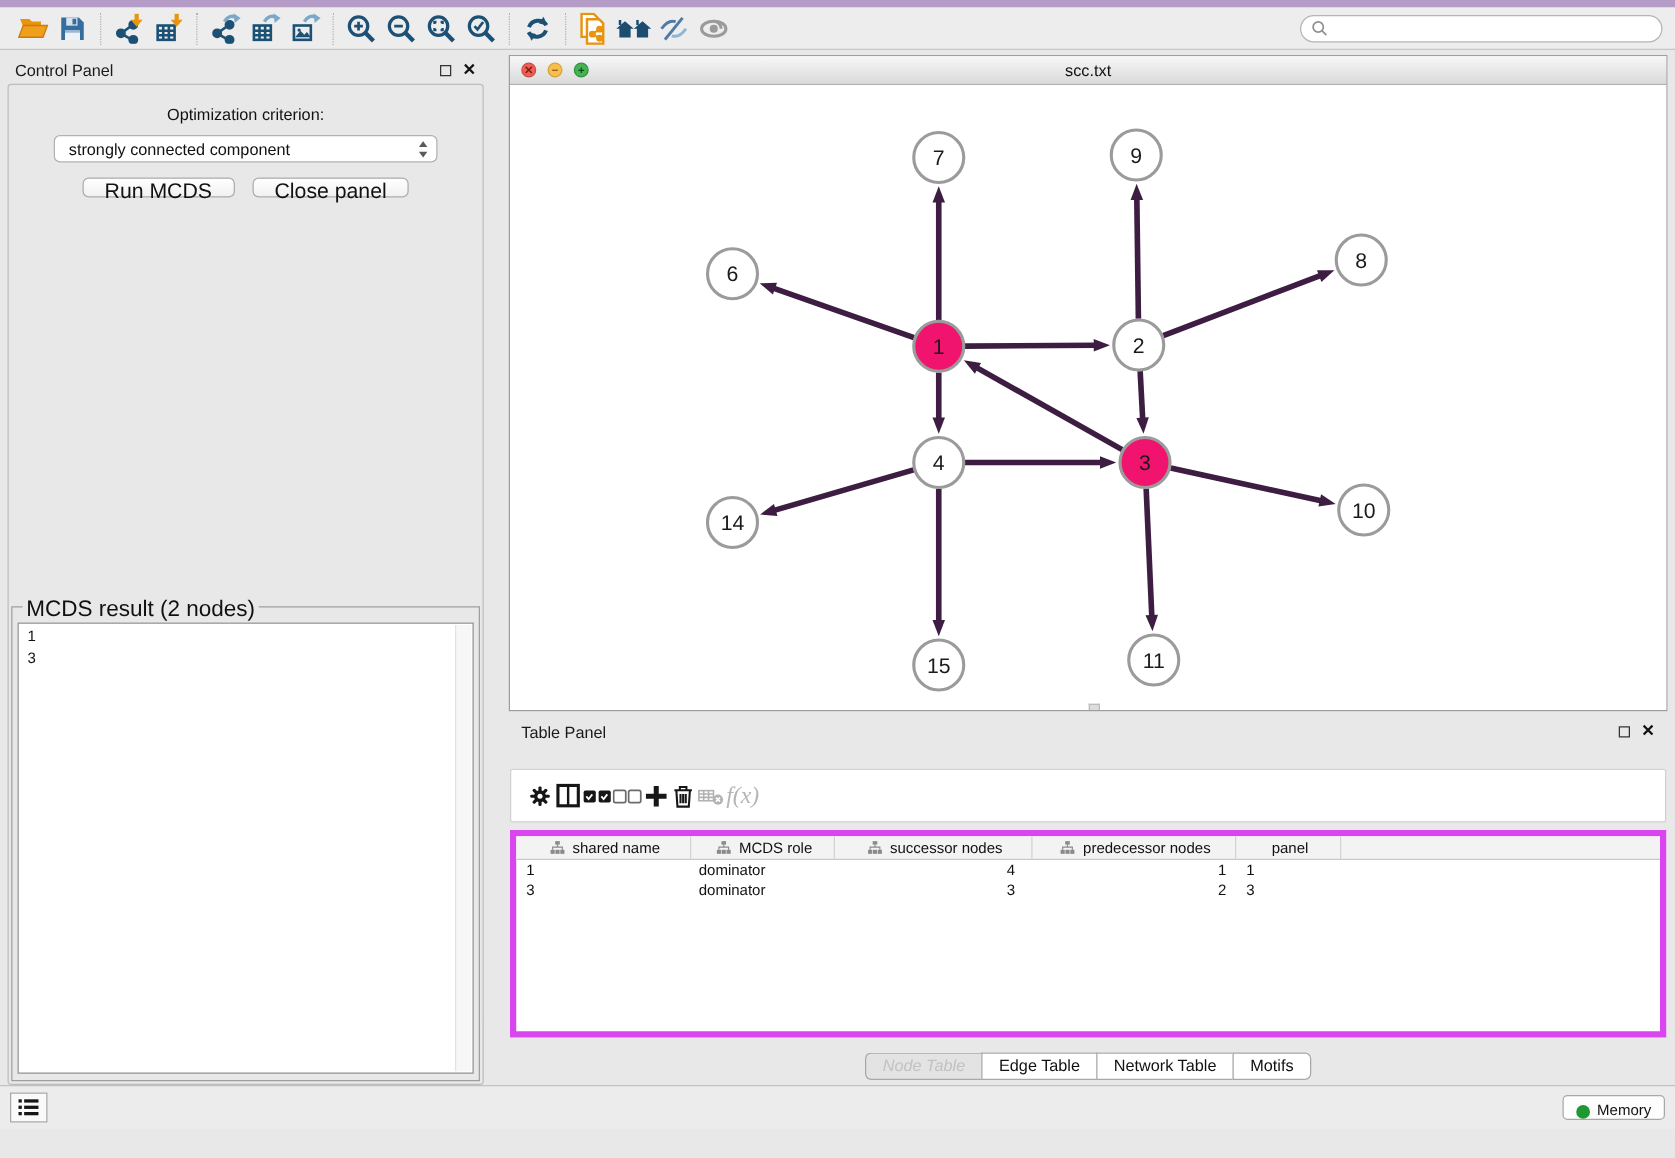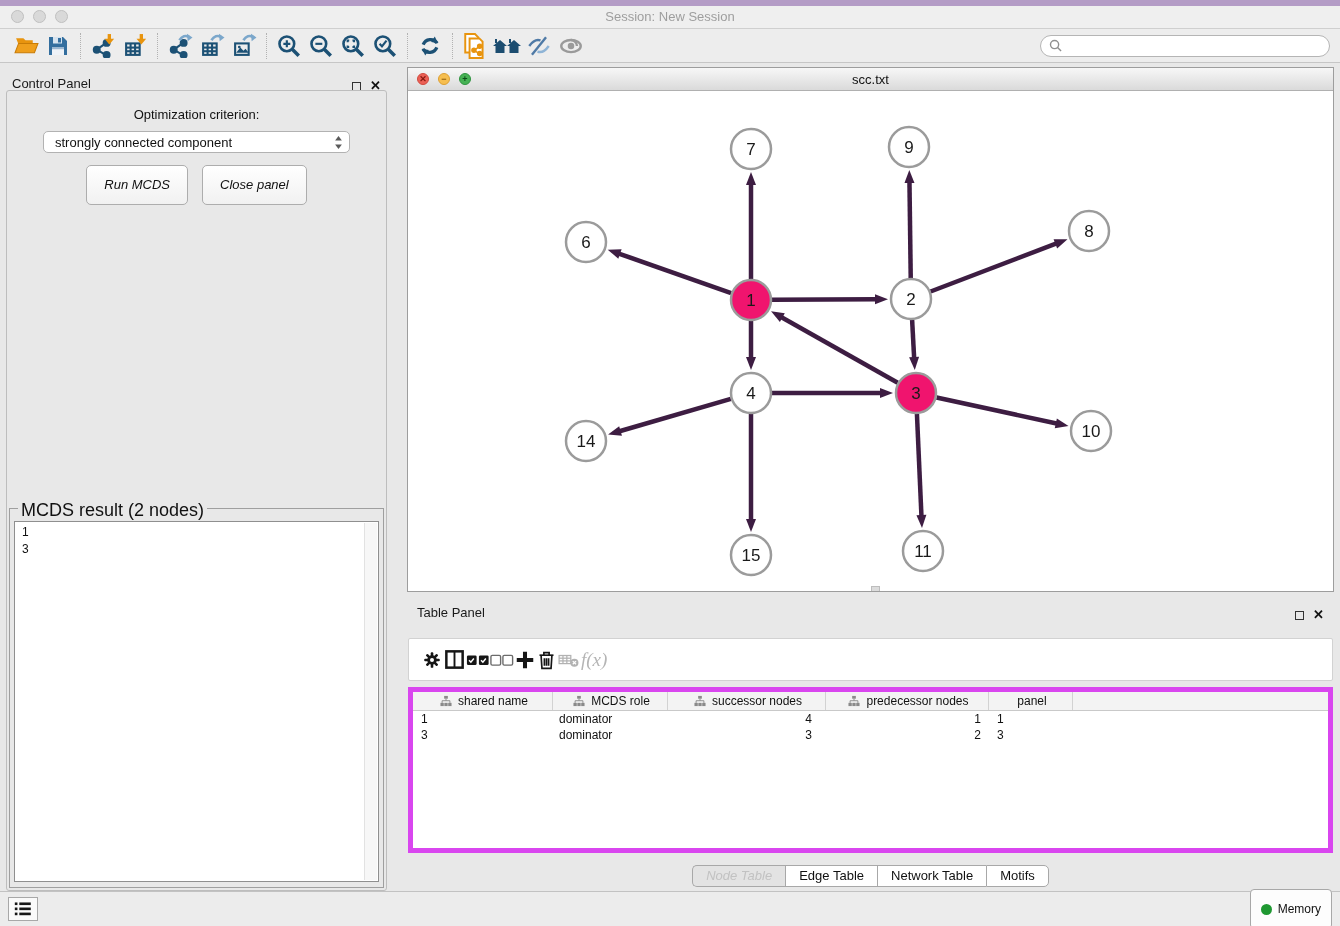--- a/index.html
+++ b/index.html
@@ -21,39 +21,39 @@
   .tsep { width:1px; height:26px; border-left:1px dotted #b2b2b2; margin:0 6px; }
   .searchbox { margin-left:auto; width:290px; height:22px; background:#fff; border:1px solid #b5b5b5;
                border-radius:12px; display:flex; align-items:center; padding:0 8px; gap:6px; }
   .searchbox input { border:none; outline:none; flex:1; font-size:12px; font-family:inherit; background:transparent; }
 
   
   .main { display:flex; height:828px; }
 
   
   .control-panel { width:393px; display:flex; flex-direction:column; padding-top:4px; }
-  .panel-header { height:24px; display:flex; align-items:flex-end; padding:0 12px; font-size:13px; color:#1a1a1a; }
+  .panel-header { height:24px; display:flex; align-items:center; padding:0 12px; font-size:13px; color:#1a1a1a; }
   .panel-header .ph-icons { margin-left:auto; display:flex; gap:9px; align-items:center; }
   .float-glyph { width:9px; height:9px; border:1.6px solid #333; display:inline-block; }
   .close-glyph { font-size:13px; font-weight:bold; color:#111; line-height:10px; }
   .cp-tabs { display:flex; justify-content:center; margin-top:2px; position:relative; z-index:2; }
   .cp-tab { padding:0 13px; line-height:19px; height:21px; font-size:13px; background:#fff;
             border:1px solid #9f9f9f; border-right:none; color:#111; }
   .cp-tab:first-child { border-radius:4px 0 0 0; }
   .cp-tab.last { border-right:1px solid #9f9f9f; border-radius:0 4px 0 0; }
   .cp-tab.active { background:#e0e0e0; color:#b4bcc0; }
   .cp-body { flex:1; margin:-1px 6px 0 6px; border:1px solid #bdbdbd; border-radius:3px;
              background:#e8e8e8; display:flex; flex-direction:column; align-items:center; padding-top:16px; }
   .opt-label { font-size:13px; color:#111; }
   .combo { margin-top:9px; width:307px; height:22px; background:#fff; border:1px solid #b2b2b2;
            border-radius:5px; display:flex; align-items:center; padding:0 6px 0 11px; font-size:13px; }
   .combo .combo-value { flex:1; color:#111; }
   .btn-row { display:flex; gap:14px; margin-top:12px; }
-  .btn { height:40px; padding:0 17px; background:linear-gradient(#ffffff,#f1f1f1);
-         border:1px solid #adadad; border-radius:5px; font-size:13px; line-height:20px; color:#111;font-style:italic; }
+  .btn { height:16px; padding:0 17px; background:linear-gradient(#ffffff,#f1f1f1);
+         border:1px solid #adadad; border-radius:5px; font-size:17px; line-height:20px; color:#111; }
   .mcds-fieldset { margin-top:auto; margin-bottom:2px; width:375px; height:380px;
                    border:1px solid #9f9f9f; position:relative; }
   .mcds-legend { position:absolute; top:-9px; left:8px; background:#e8e8e8; padding:0 3px; font-size:18px; color:#111; }
   .result-box { position:absolute; left:4px; right:4px; top:12px; bottom:5px; background:#fff;
                 border:1px solid #8f8f8f; font-size:12px; line-height:17px; padding:2px 18px 0 7px; color:#111; }
   .result-scroll { position:absolute; top:1px; right:1px; bottom:1px; width:13px;
                    background:#f7f7f7; border-left:1px solid #e2e2e2; }
 
   
   .right-col { flex:1; display:flex; flex-direction:column; padding:4px 6px 0 14px; }
@@ -97,40 +97,32 @@
             border:1px solid #a8a8a8; border-right:none; color:#111; }
   .tp-tab:first-child { border-radius:5px 0 0 5px;font-style:italic; }
   .tp-tab.last { border-right:1px solid #a8a8a8; border-radius:0 5px 5px 0; }
   .tp-tab.active { background:#e3e3e3; color:#c2c2c2; }
 
   
   .statusbar { height:35px; background:#ececec; border-top:1px solid #c2c2c2;
                display:flex; align-items:center; padding:0 8px; }
   .list-btn { width:30px; height:24px; background:#fafafa; border:1px solid #a8a8a8;
               display:flex; align-items:center; justify-content:center; }
-  .memory-btn { margin-left:auto; height:40px; border:1px solid #a8a8a8; border-radius:4px;
-                background:#fdfdfd; display:flex; align-items:center; gap:6px; padding:0 10px;
+  .memory-btn { margin-left:auto; height:20px; border:1px solid #a8a8a8; border-radius:4px;
+                background:#fdfdfd; display:flex; align-items:flex-end; gap:6px; padding:0 10px;
                 font-size:12px; color:#111; }
   .green-dot { width:11px; height:11px; border-radius:50%; background:#1f9832; }
 </style>
 </head>
 <body>
 
 <div class="window">
 
   <div class="accent-strip"></div>
 
-  <div class="titlebar">
-    <div class="mac-lights">
-      <span class="mac-light"></span>
-      <span class="mac-light"></span>
-      <span class="mac-light"></span>
-    </div>
-    <div class="title">Session: New Session</div>
-  </div>
 
   <div class="toolbar">
     <div class="tbtn">
       <svg width="25" height="25" viewBox="0 0 24 24">
         <path d="M2 5h7l2 2h7v3H4z" fill="#e8940e"></path>
         <path d="M1 19l3.4-9H23l-3.4 9z" fill="#ef9f1c"></path>
         <path d="M1 19l3.4-9H23l-3.4 9z" fill="none" stroke="#c97c06" stroke-width="1"></path>
       </svg>
     </div>
     <div class="tbtn">

